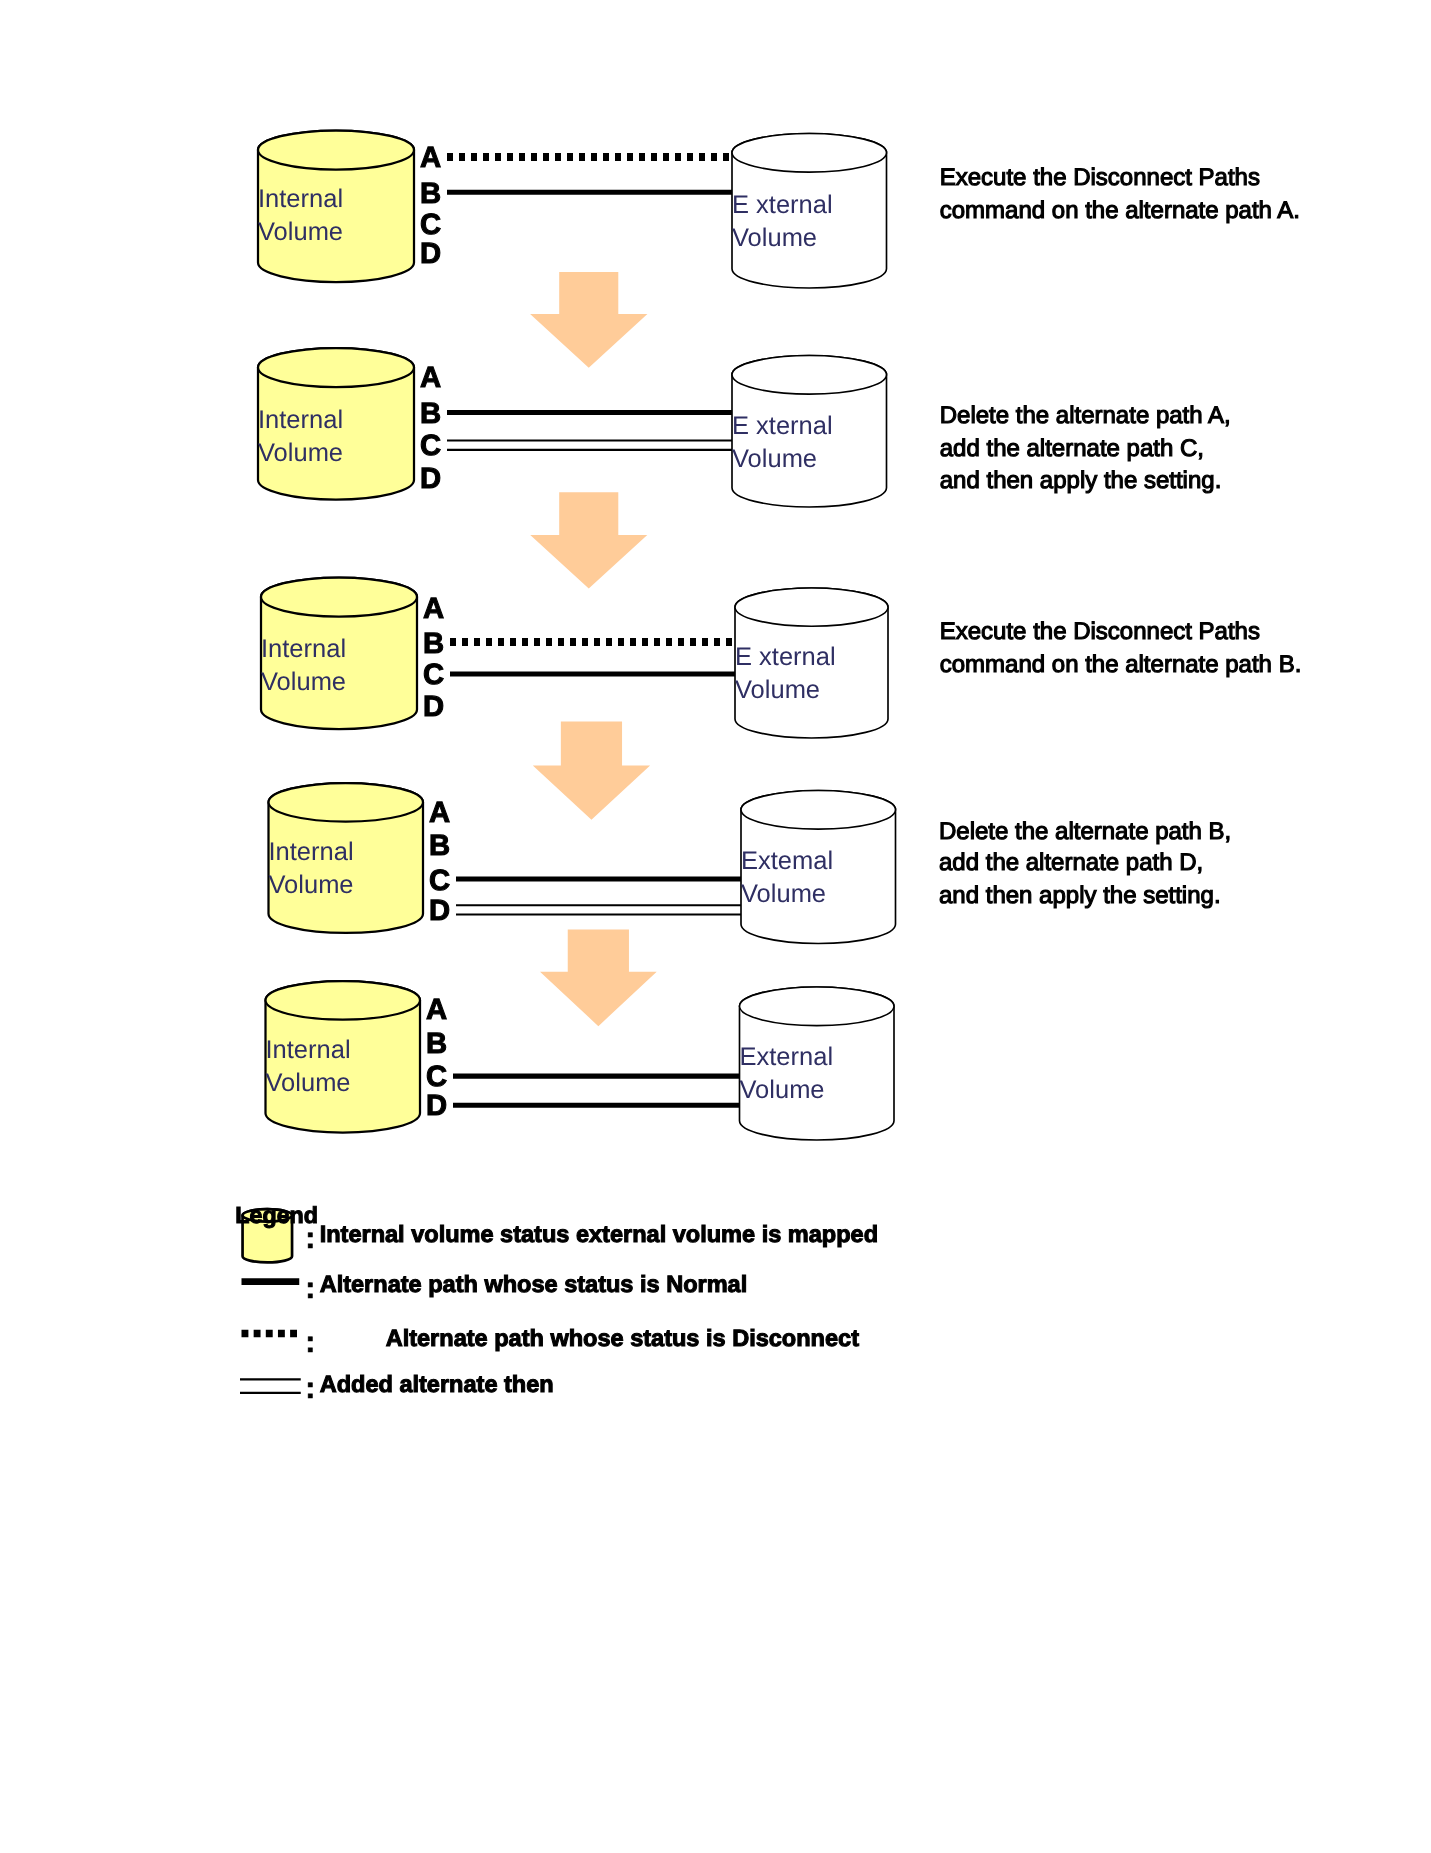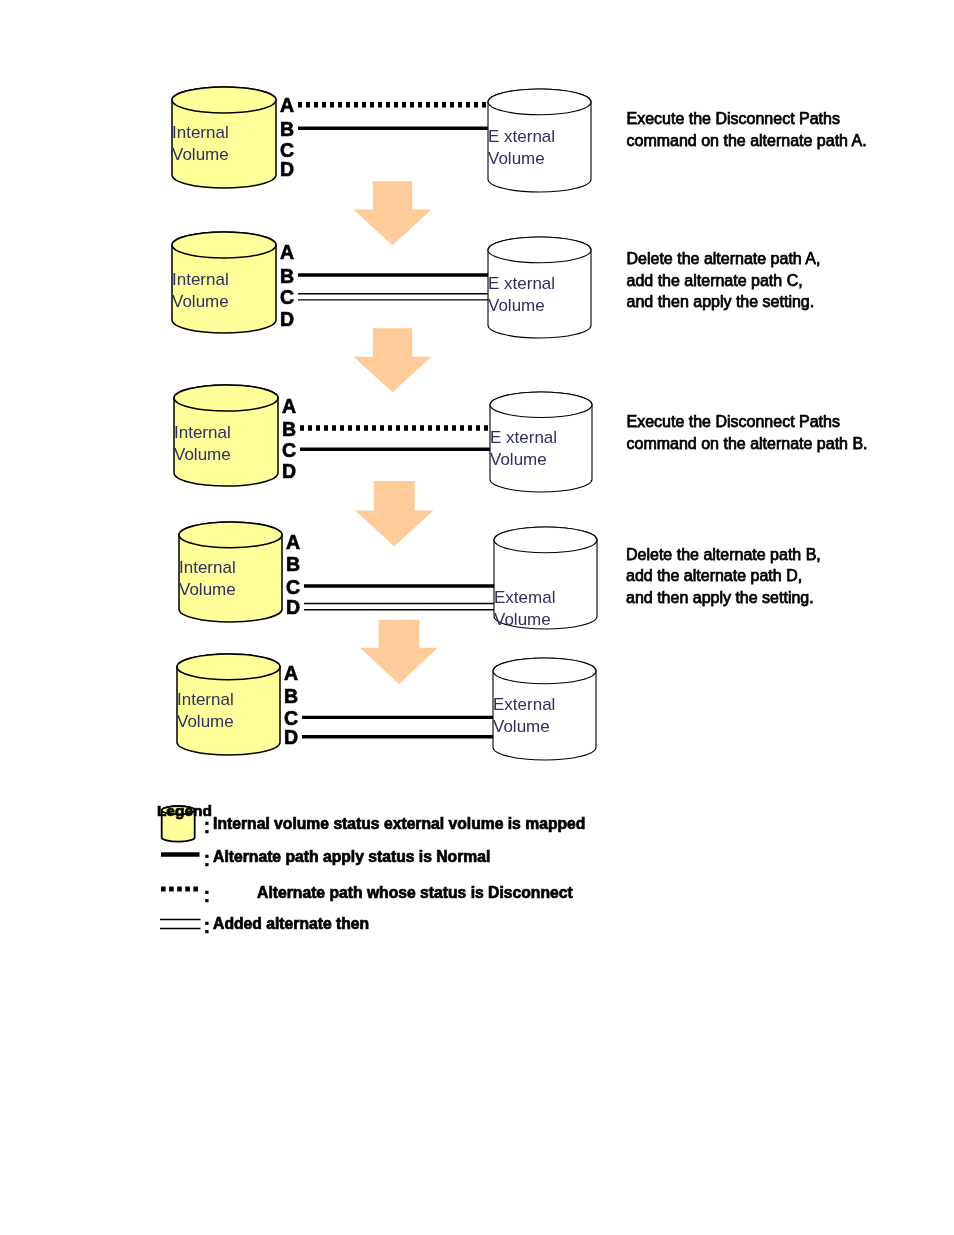--- a/index.html
+++ b/index.html
@@ -99,55 +99,55 @@
       <div class="desc" style="left: 626.5px; top: 108px;">Execute the Disconnect Paths
 command on the alternate path A.</div>
       <div class="cyl-text" style="left: 172px; top: 268.8px; width: 104px;">Internal
 Volume</div>
       <div class="cyl-text" style="left: 488px; top: 273px; width: 103px;">E xternal
 Volume</div>
       <div class="plabel" style="left: 280px; top: 243.3px;">A</div>
       <div class="plabel" style="left: 280px; top: 266.6px;">B</div>
       <div class="plabel" style="left: 280px; top: 288.4px;">C</div>
       <div class="plabel" style="left: 280px; top: 309.5px;">D</div>
-      <div class="desc" style="left: 626.5px; top: 248px;">Delete the alternate path A,
+      <div class="desc" style="left: 626.5px; top: 267px;">Delete the alternate path A,
 add the alternate path C,
 and then apply the setting.</div>
       <div class="cyl-text" style="left: 174px; top: 422px; width: 104px;">Internal
 Volume</div>
       <div class="cyl-text" style="left: 490px; top: 427px; width: 102px;">E xternal
 Volume</div>
       <div class="plabel" style="left: 282px; top: 397.3px;">A</div>
       <div class="plabel" style="left: 282px; top: 419.6px;">B</div>
       <div class="plabel" style="left: 282px; top: 440.9px;">C</div>
       <div class="plabel" style="left: 282px; top: 462px;">D</div>
       <div class="desc" style="left: 626.5px; top: 411.2px;">Execute the Disconnect Paths
 command on the alternate path B.</div>
       <div class="cyl-text" style="left: 179px; top: 557px; width: 103px;">Internal
 Volume</div>
-      <div class="cyl-text" style="left: 494px; top: 563px; width: 113px; margin-top: 24px;">Extemal
+      <div class="cyl-text" style="left: 494px; top: 563px; width: 113px;">Extemal
 Volume</div>
       <div class="plabel" style="left: 286px; top: 533px;">A</div>
       <div class="plabel" style="left: 286px; top: 555.4px;">B</div>
       <div class="plabel" style="left: 286px; top: 577.6px;">C</div>
       <div class="plabel" style="left: 286px; top: 598.2px;">D</div>
       <div class="desc" style="left: 626px; top: 543.5px;">Delete the alternate path B,
 add the alternate path D,
 and then apply the setting.</div>
       <div class="cyl-text" style="left: 177px; top: 689px; width: 103px;">Internal
 Volume</div>
       <div class="cyl-text" style="left: 493px; top: 694px; width: 101px;">External
 Volume</div>
       <div class="plabel" style="left: 284px; top: 664.1px;">A</div>
       <div class="plabel" style="left: 284px; top: 686.6px;">B</div>
       <div class="plabel" style="left: 284px; top: 709px;">C</div>
       <div class="plabel" style="left: 284px; top: 728.4px;">D</div>
       <div class="legend-title" style="left: 156.9px; top: 770px; margin-top: 33px;">Legend</div>
       <div class="legend-colon" style="left: 203.5px; top: 816.4px;">:</div>
       <div class="legend-text" style="left: 213.1px; top: 816.4px;">Internal volume status external volume is mapped</div>
       <div class="legend-colon" style="left: 203.5px; top: 849.2px;">:</div>
-      <div class="legend-text" style="left: 213.1px; top: 849.2px;">Alternate path apply status is Normal</div>
+      <div class="legend-text" style="left: 213.1px; top: 849.2px;">Alternate path whose status is Normal</div>
       <div class="legend-colon" style="left: 203.5px; top: 884.7px;">:</div>
       <div class="legend-text" style="left: 213.1px; top: 884.7px; margin-left: 44px;">Alternate path whose status is Disconnect</div>
       <div class="legend-colon" style="left: 203.5px; top: 916.3px;">:</div>
       <div class="legend-text" style="left: 213.1px; top: 916.3px;">Added alternate then</div>
     </div>
 </div>
 
 </body></html>

